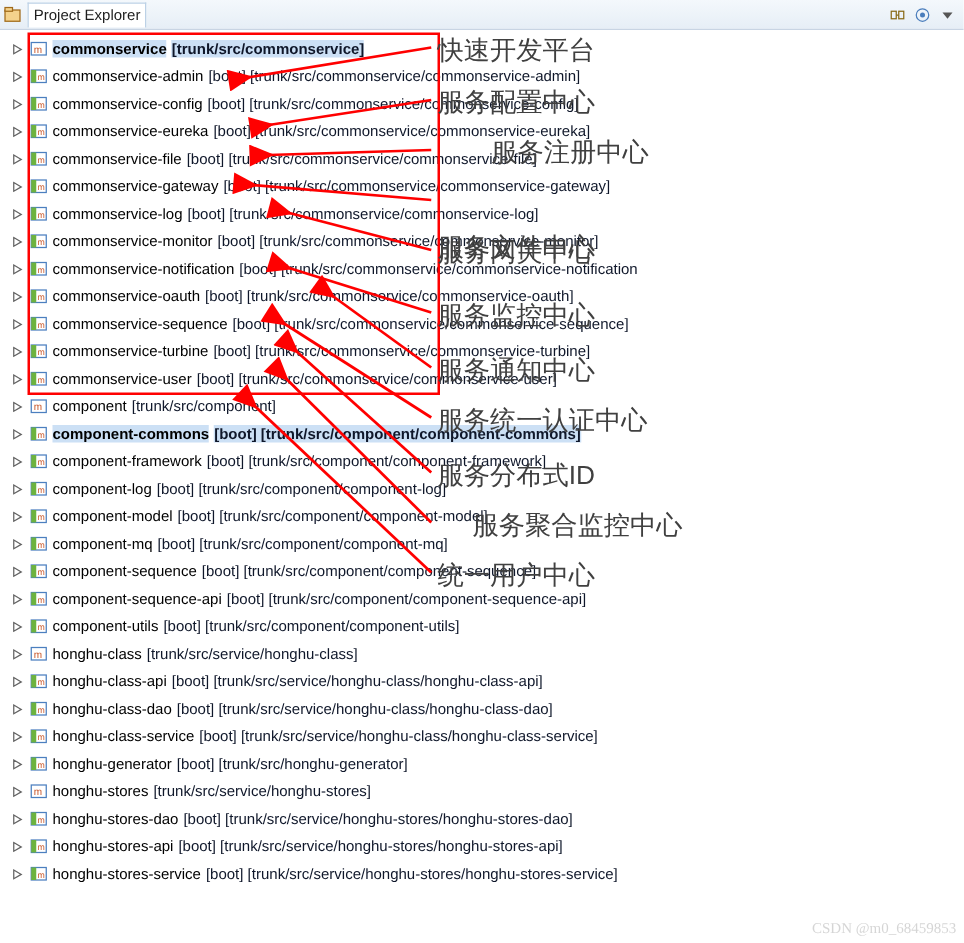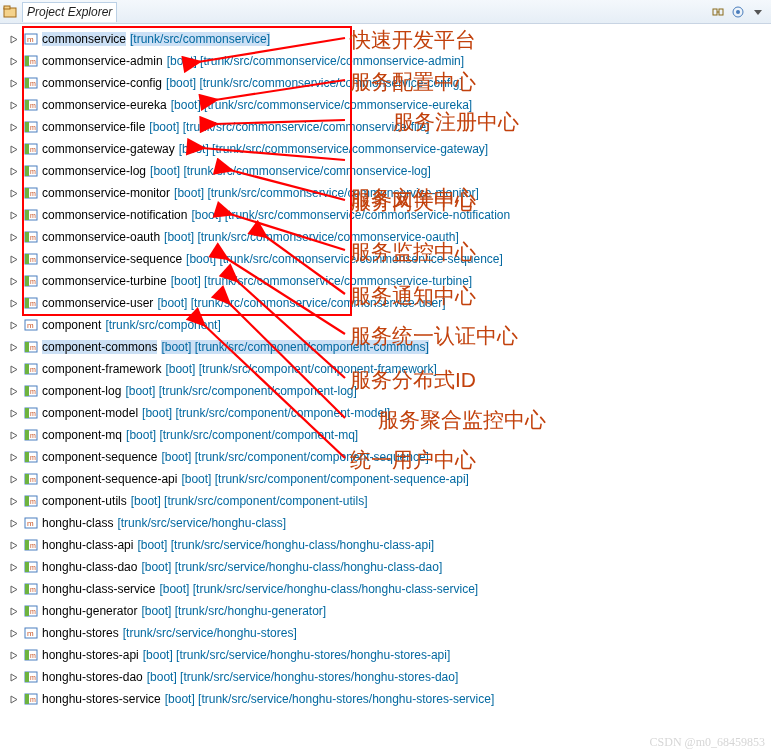--- a/index.html
+++ b/index.html
@@ -24,21 +24,20 @@
 .titlebar .title {
   font-size: 12px;
   color: #1e1e1e;
   display: inline-flex;
   align-items: center;
   padding: 0 4px;
   background: #fff;
   border: 1px solid #bcd1e6;
   height: 20px;
   border-bottom: none;
-  font-style: italic;
 }
 .titlebar .spacer { flex: 1; }
 .titlebar .tool {
   width: 18px; height: 18px; margin-left: 2px;
   display: inline-flex; align-items: center; justify-content: center;
   border: 1px solid transparent;
 }
 .titlebar .tool svg { display: block; }
 
 .tree {
@@ -55,44 +54,45 @@
 .row .arrow {
   width: 12px; height: 12px; display: inline-flex; align-items: center; justify-content: center;
   color: #646464;
 }
 .row .arrow svg { display: block; }
 .row .icon {
   width: 16px; height: 16px; margin: 0 3px;
   display: inline-flex; align-items: center; justify-content: center;
 }
 .row .name { color: #000; }
-.row .meta { color: #0369a1; margin-left: 4px; }
+.row .meta { color: #0f172a; margin-left: 4px; }
 .row.selected .name,
 .row.selected .meta {
   background: #cce0f5;
+  font-weight: bold;
 }
 
 .redbox {
   position: absolute;
   left: 22px;
   top: 26px;
   width: 330px;
   height: 290px;
   border: 2px solid #f00;
   pointer-events: none;
 }
 
 .annotations {
   position: absolute;
   left: 0; top: 0; width: 771px; height: 754px;
   pointer-events: none;
 }
 .ann-label {
   position: absolute;
-  color: #c2410c;
+  color: #404040;
   font-size: 21px;
   font-weight: 400;
   font-family: "Microsoft YaHei", "SimSun", sans-serif;
   white-space: nowrap;
 }
 .watermark {
   position: absolute;
   right: 6px;
   bottom: 4px;
   color: #c0c0c0;
@@ -584,38 +584,38 @@
           <path d="M1 1 L7 4.5 L1 8 Z" fill="none" stroke="#646464"></path>
         </svg>
       </span>
       <span class="icon">
         <svg width="14" height="14">
           <rect x="1" y="2" width="12" height="10" fill="#fff" stroke="#4b7fbf"></rect>
           <rect x="1" y="2" width="4" height="10" fill="#6db33f"></rect>
           <text x="6" y="10" font-size="7" fill="#c8572a">m</text>
         </svg>
       </span>
+      <span class="name">honghu-stores-dao</span>
+      <span class="meta">[boot] [trunk/src/service/honghu-stores/honghu-stores-dao]</span>
+    </div>
+    <div class="row">
+      <span class="arrow">
+        <svg width="9" height="9">
+          <path d="M1 1 L7 4.5 L1 8 Z" fill="none" stroke="#646464"></path>
+        </svg>
+      </span>
+      <span class="icon">
+        <svg width="14" height="14">
+          <rect x="1" y="2" width="12" height="10" fill="#fff" stroke="#4b7fbf"></rect>
+          <rect x="1" y="2" width="4" height="10" fill="#6db33f"></rect>
+          <text x="6" y="10" font-size="7" fill="#c8572a">m</text>
+        </svg>
+      </span>
       <span class="name">honghu-stores-api</span>
       <span class="meta">[boot] [trunk/src/service/honghu-stores/honghu-stores-api]</span>
-    </div>
-    <div class="row">
-      <span class="arrow">
-        <svg width="9" height="9">
-          <path d="M1 1 L7 4.5 L1 8 Z" fill="none" stroke="#646464"></path>
-        </svg>
-      </span>
-      <span class="icon">
-        <svg width="14" height="14">
-          <rect x="1" y="2" width="12" height="10" fill="#fff" stroke="#4b7fbf"></rect>
-          <rect x="1" y="2" width="4" height="10" fill="#6db33f"></rect>
-          <text x="6" y="10" font-size="7" fill="#c8572a">m</text>
-        </svg>
-      </span>
-      <span class="name">honghu-stores-dao</span>
-      <span class="meta">[boot] [trunk/src/service/honghu-stores/honghu-stores-dao]</span>
     </div>
     <div class="row">
       <span class="arrow">
         <svg width="9" height="9">
           <path d="M1 1 L7 4.5 L1 8 Z" fill="none" stroke="#646464"></path>
         </svg>
       </span>
       <span class="icon">
         <svg width="14" height="14">
           <rect x="1" y="2" width="12" height="10" fill="#fff" stroke="#4b7fbf"></rect>

